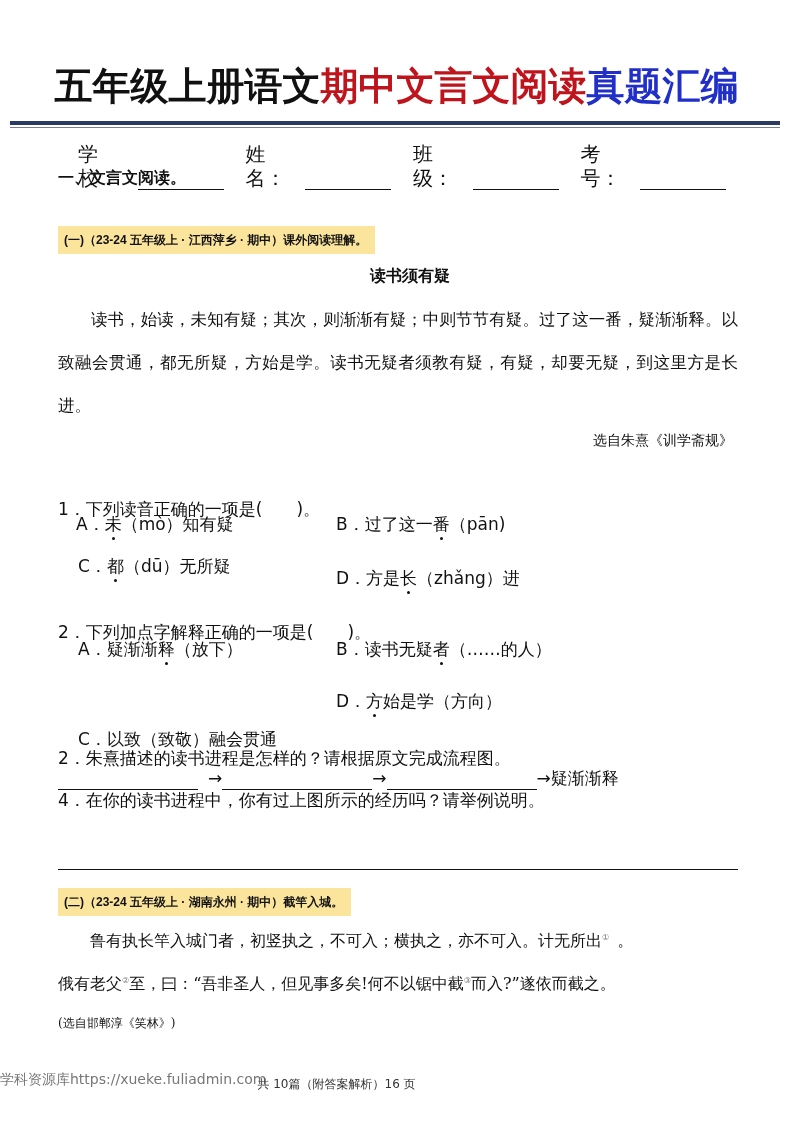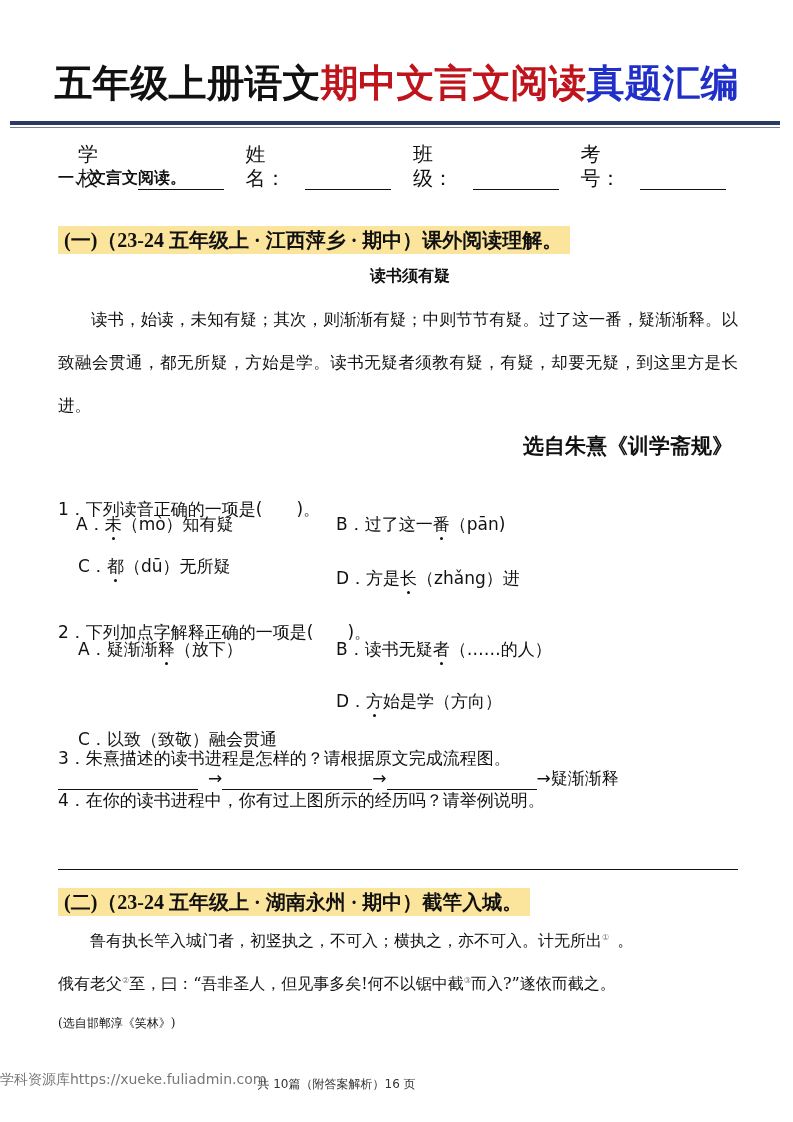--- a/index.html
+++ b/index.html
@@ -1,34 +1,34 @@
 <!DOCTYPE html>
 <html><head>
 <meta charset="utf-8">
 <style>
   html, body { margin: 0; padding: 0; background: #ffffff; }
   body { width: 793px; height: 1122px; position: relative; overflow: hidden;
          font-family: "DejaVu Serif", "Liberation Serif", serif; color: #111; }
   .title { position: absolute; left: 0; top: 60px; width: 793px; text-align: center;
            font-size: 38px; font-weight: bold; letter-spacing: 0px; line-height: 52px;
-           font-family: Liberation Mono, monospace; }
+           font-family: Liberation Sans, sans-serif; }
   .t-black { color: #111111; }
   .t-red { color: #c0141c; }
   .t-blue { color: #1f2fc8; }
   .rule-thick { position: absolute; left: 10px; width: 770px; top: 121px; height: 4px; background: #2b3a63; }
   .rule-thin { position: absolute; left: 10px; width: 770px; top: 127px; height: 1px; background: #7a7f8c; }
   .info-row { position: absolute; top: 142px; left: 78px; width: 670px; display: flex; font-size: 20px; line-height: 24px; }
   .info-item { display: flex; align-items: flex-end; margin-right: 22px; }
   .info-line { display: inline-block; width: 92px; border-bottom: 1px solid #111; height: 18px; margin-left: 4px; }
   .sec-title { position: absolute; left: 58px; top: 168px; font-size: 16px; font-weight: bold; font-family: "DejaVu Sans", sans-serif; }
-  .hl { position: absolute; left: 58px; background: #fbe49b; font-size: 20px; font-weight: bold;
-        font-family: Liberation Serif, serif; padding: 3px 8px 3px 6px; line-height: 22px; }
+  .hl { position: absolute; left: 58px; background: #fbe49b; font-size: 12px; font-weight: bold;
+        font-family: Liberation Sans, sans-serif; padding: 3px 8px 3px 6px; line-height: 22px; }
   .passage-title { position: absolute; left: 0; width: 820px; text-align: center; top: 266px; font-size: 16px; font-weight: bold; }
   .para { position: absolute; left: 58px; width: 680px; font-size: 16.5px; line-height: 43px; text-align: justify; }
-  .source { position: absolute; right: 60px; top: 432px; font-size: 21px; font-weight: bold; }
+  .source { position: absolute; right: 60px; top: 432px; font-size: 14px; font-weight: normal; }
   .q { position: absolute; left: 58px; font-size: 17px; line-height: 24px; font-family: "DejaVu Sans", sans-serif; margin-top: 21px; }
   .opt { position: absolute; font-size: 17px; line-height: 24px; font-family: "DejaVu Sans", sans-serif; }
   .dot { position: relative; display: inline-block; }
   .dot::after { content: ""; position: absolute; left: 50%; bottom: -4px; width: 3px; height: 3px; margin-left: -1.5px; background: #111; border-radius: 50%; }
   .flow { position: absolute; left: 58px; top: 766px; font-size: 17px; line-height: 24px; display: flex; align-items: flex-end; font-family: "DejaVu Sans", sans-serif; }
   .blank { display: inline-block; border-bottom: 1px solid #111; height: 18px; }
   .answer-line { position: absolute; left: 58px; width: 680px; top: 869px; height: 1px; background: #111; }
   sup.fn { font-size: 8px; color: #777; vertical-align: super; }
   .footer { position: absolute; left: 0; width: 793px; top: 1071px; text-align: left; font-size: 14px; color: #777; font-family: "DejaVu Sans", sans-serif; }
   .footer-page { position: absolute; left: 0; width: 673px; top: 1076px; text-align: center; font-size: 12px; color: #333; font-family: "DejaVu Sans", sans-serif; }
@@ -92,21 +92,21 @@
 <div class="opt" style="left:336px; top:637px;text-align:center;">
   <span>B．</span><span>读书无疑</span><span class="dot">者</span><span>（……的人）</span>
 </div>
 <div class="opt" style="left:78px; top:679px;margin-top:48px;">
   <span>C．</span><span>以</span><span class="dot">致</span><span>（致敬）融会贯通</span>
 </div>
 <div class="opt" style="left:336px; top:679px;margin-top:10px;">
   <span>D．</span><span></span><span class="dot">方</span><span>始是学（方向）</span>
 </div>
 
-<div class="q" style="top:725px;">3．朱熹描述的读书进程是怎样的？请根据原文完成流程图。</div>
+<div class="q" style="top:725px;">2．朱熹描述的读书进程是怎样的？请根据原文完成流程图。</div>
 <div class="flow">
   <span class="blank" style="width:140px;"></span>
   <span style="margin-left:10px;">→</span>
   <span class="blank" style="width:150px;"></span>
   <span>→</span>
   <span class="blank" style="width:150px;"></span>
   <span>→</span>
   <span>疑渐渐释</span>
 </div>
 

